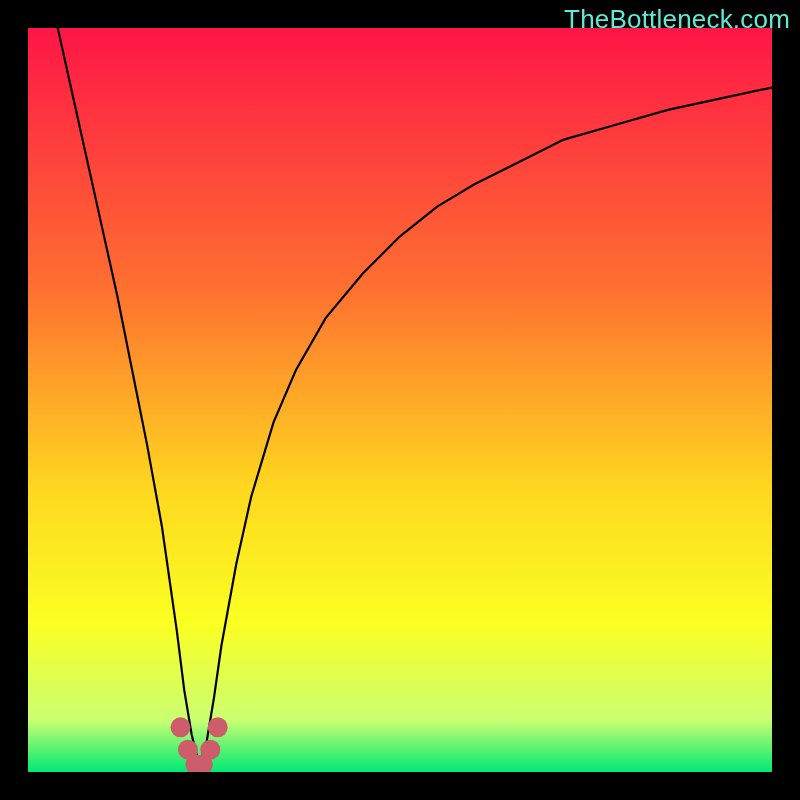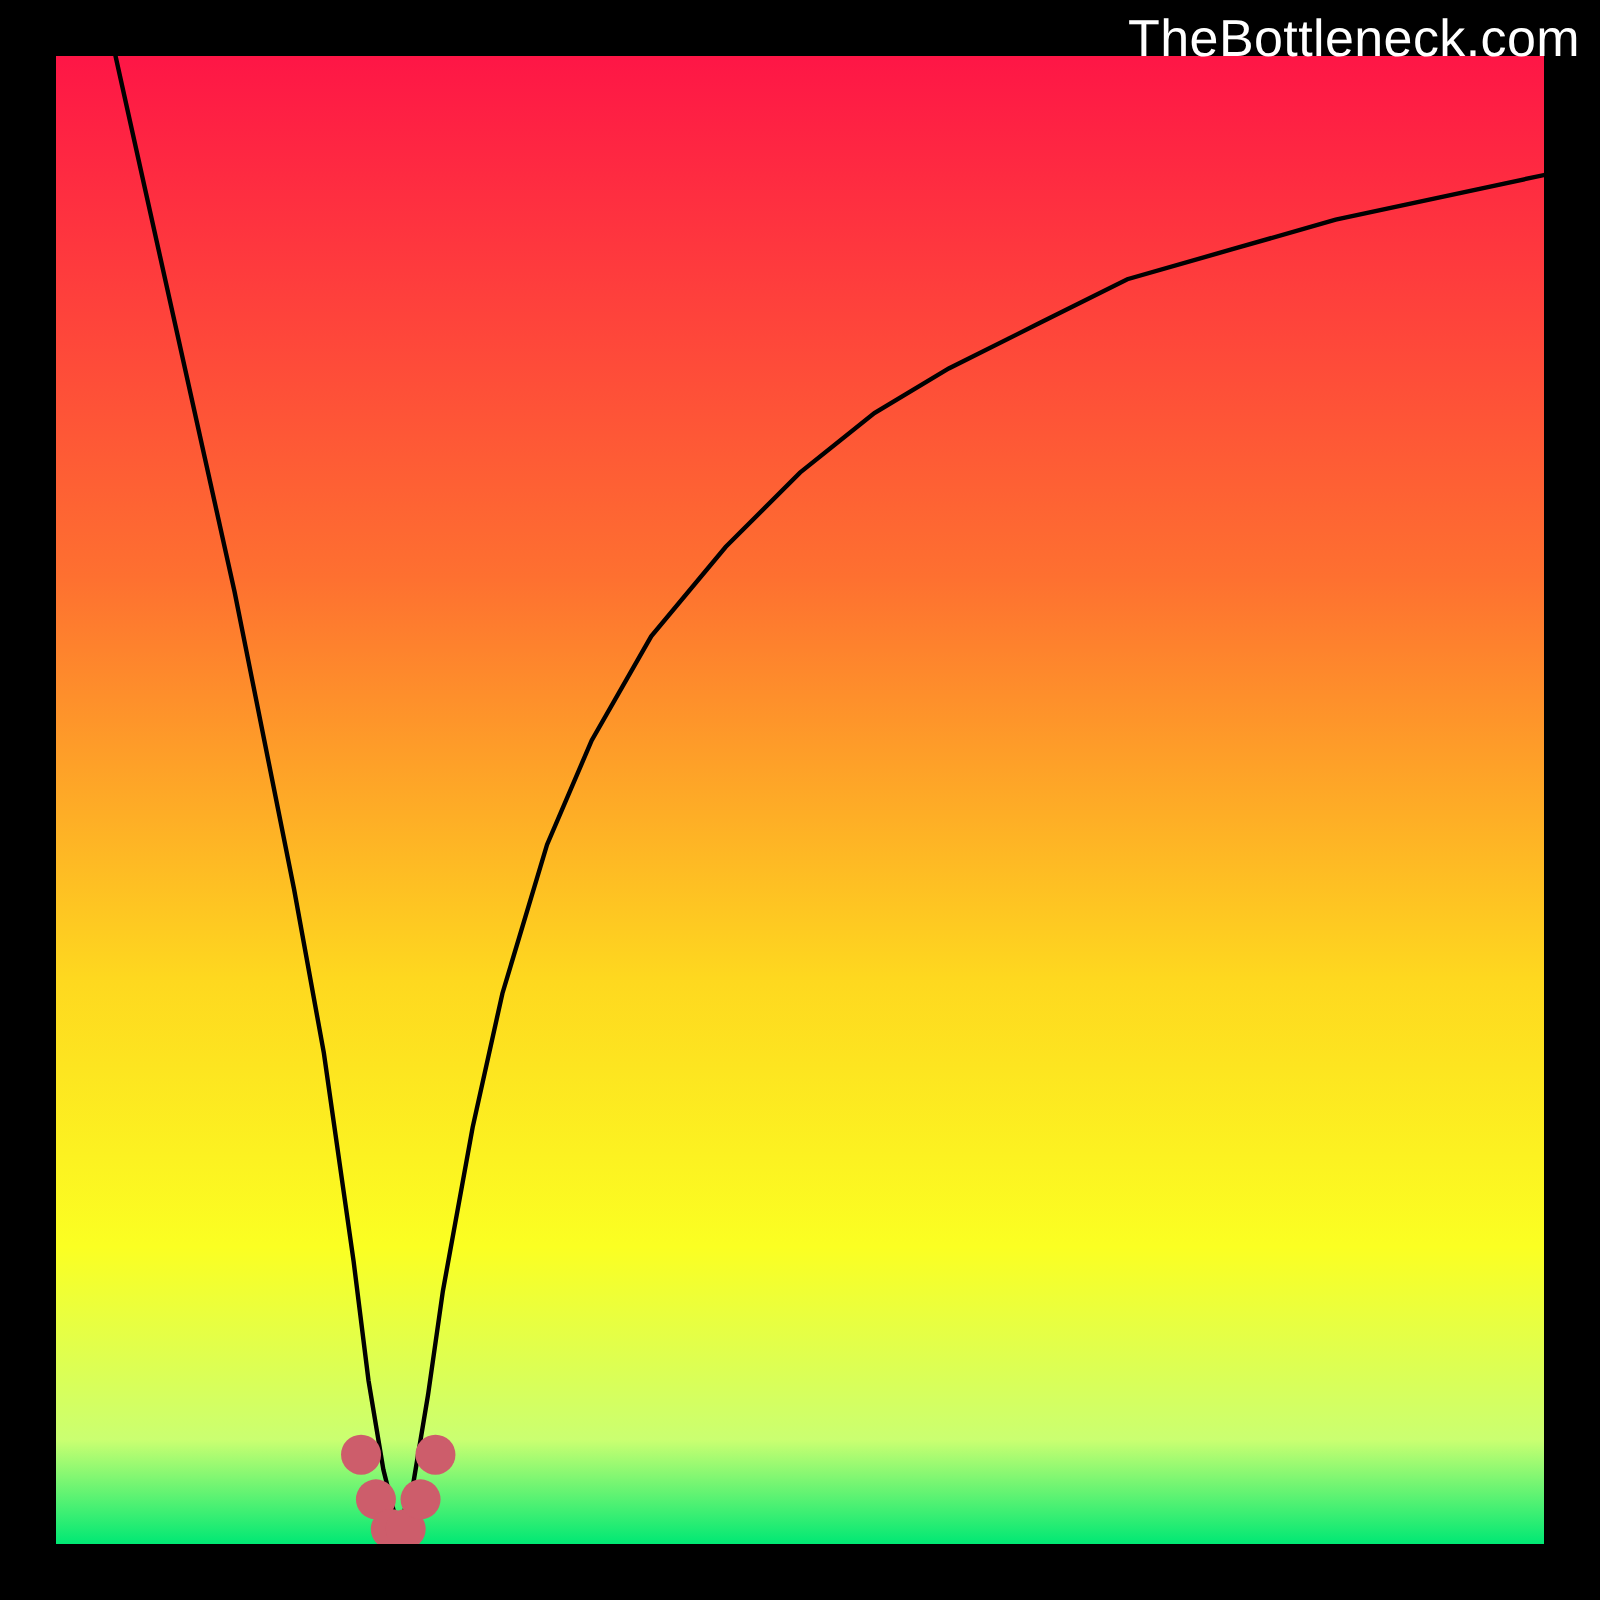--- a/index.html
+++ b/index.html
@@ -21,21 +21,21 @@
     position: absolute;
     left: 28px;
     top: 28px;
     width: 744px;
     height: 744px;
   }
   .watermark {
     position: absolute;
     top: 4px;
     right: 10px;
-    color: #ffffff;
+    color: #5eead4;
     font-size: 26px;
     font-weight: 500;
     letter-spacing: 0.2px;
   }
   svg {
     position: absolute;
     left: 0; top: 0;
   }
 </style>
 </head>

